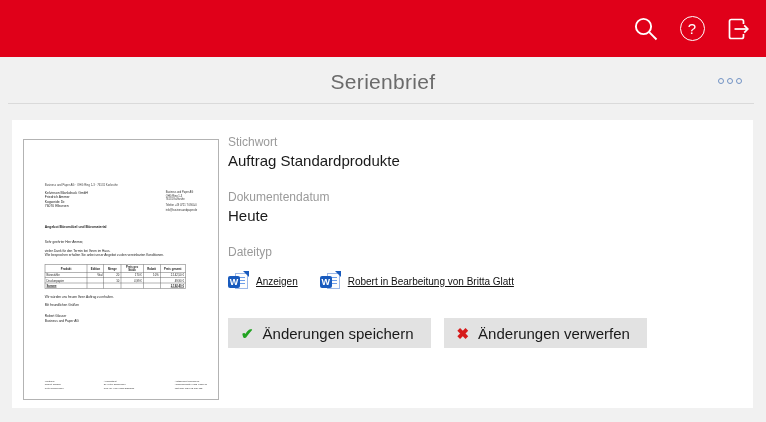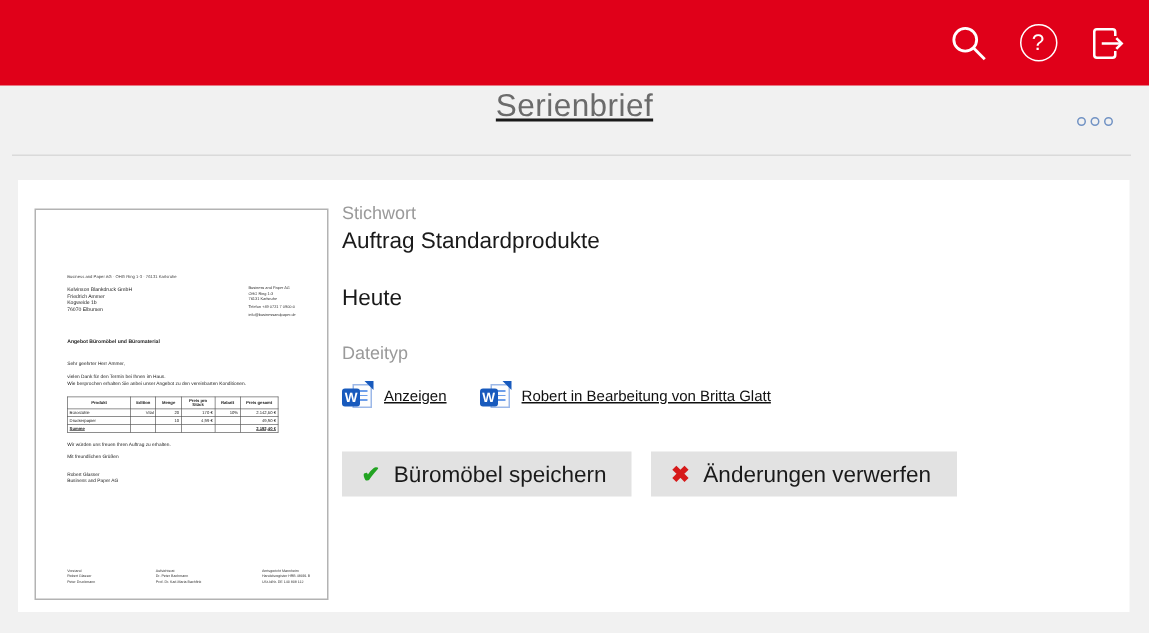--- a/index.html
+++ b/index.html
@@ -21,21 +21,21 @@
   }
   .help-circle {
     width:25px; height:25px; border:1.8px solid #fff; border-radius:50%;
     display:flex; align-items:center; justify-content:center;
     color:#fff; font-size:15px; line-height:1;
   }
 
   
   .header {
     height:47px; position:relative;
-    display:flex; justify-content:center;text-decoration:underline;
+    display:flex; align-items:center; justify-content:center;
   }
   .header:after {
     content:""; position:absolute; left:8px; right:12px; bottom:0;
     border-bottom:1px solid #dadada;
   }
   .page-title {
     font-size:21px; font-weight:300; color:#6b6b6b; letter-spacing:0.3px;
     margin-top:2px;
   }
   .more-dots {
@@ -259,20 +259,21 @@
   </div>
 
   <div class="details">
 
     <div class="field">
       <div class="field-label">Stichwort</div>
       <div class="field-value">Auftrag Standardprodukte</div>
     </div>
 
     <div class="field">
+      <div class="field-label">Dokumentendatum</div>
       <div class="field-value">Heute</div>
     </div>
 
     <div class="field" style="margin-bottom:0">
       <div class="field-label">Dateityp</div>
     </div>
 
     <div class="links-row">
       <div class="file-link">
         <span class="word-icon">
@@ -288,21 +289,21 @@
             <span class="wfold"></span>
           <span class="wbox">W</span>
         </span>
         <a>Robert in Bearbeitung von Britta Glatt</a>
       </div>
     </div>
 
     <div class="buttons-row">
       <button class="gw-btn">
         <span class="btn-ico ico-green">✔</span>
-        <span>Büromöbel speichern</span>
+        <span>Änderungen speichern</span>
       </button>
       <button class="gw-btn">
         <span class="btn-ico ico-red">✖</span>
         <span>Änderungen verwerfen</span>
       </button>
     </div>
 
   </div>
 </div>
 

